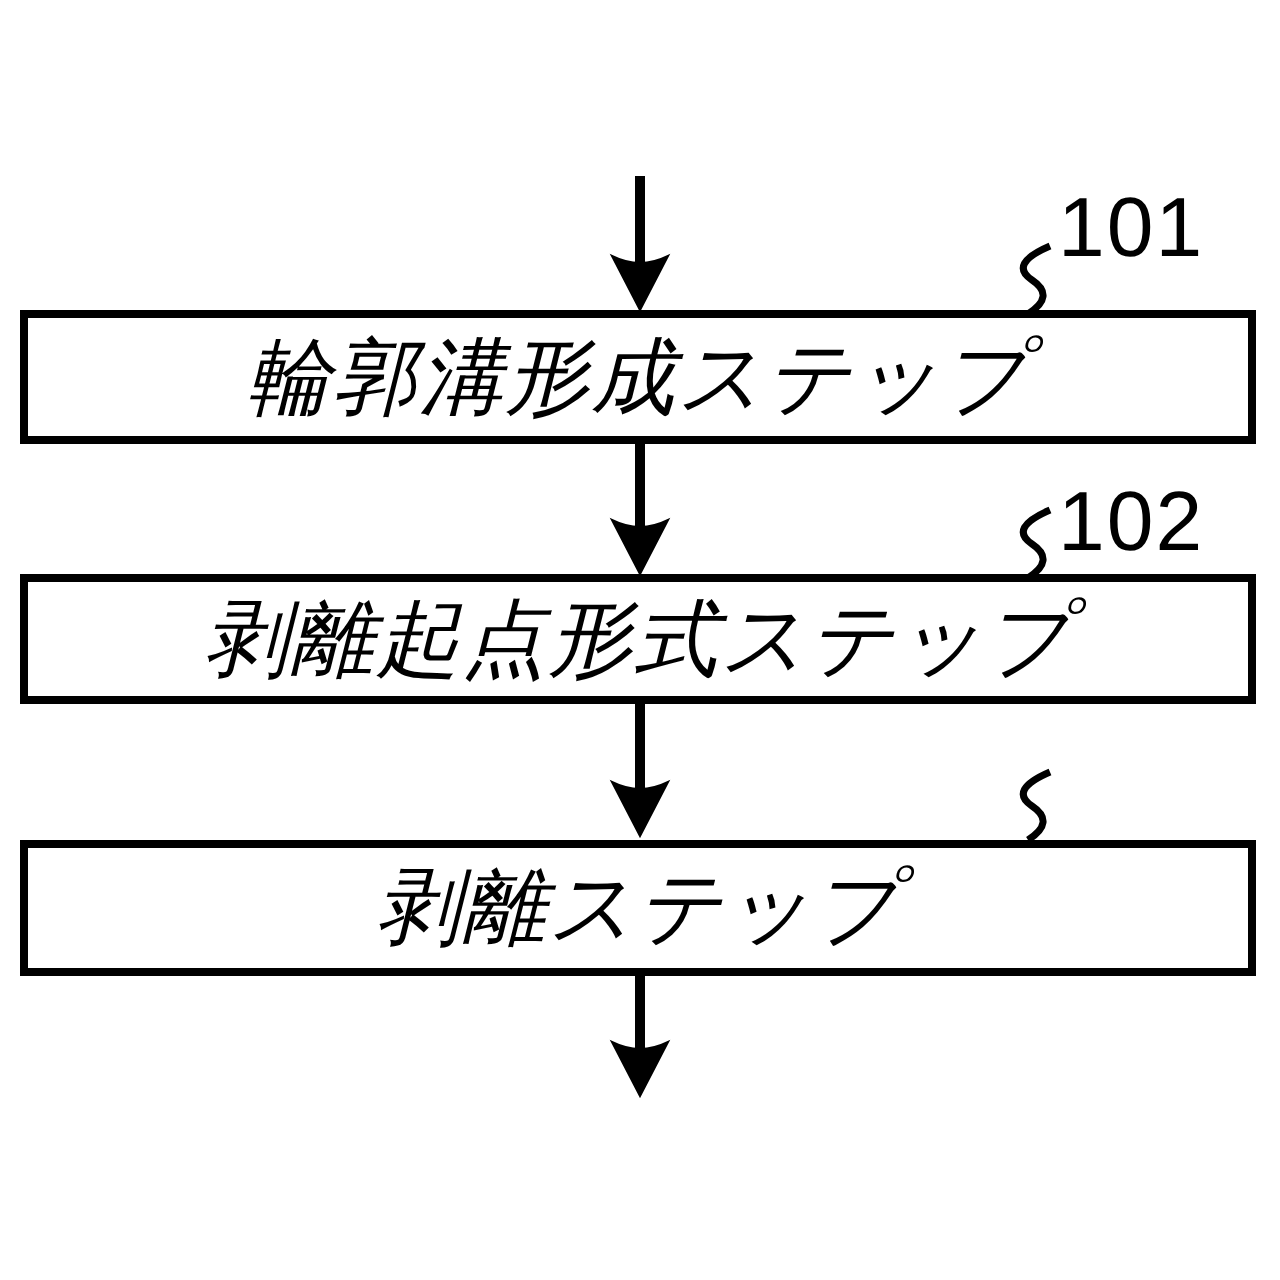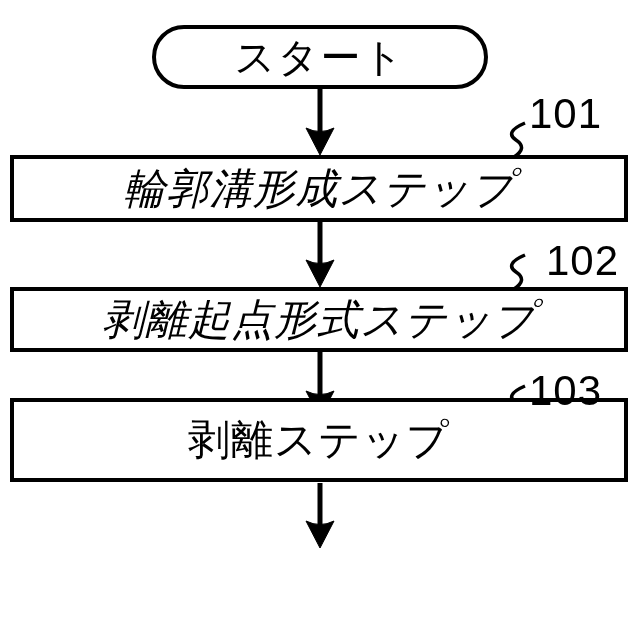--- a/index.html
+++ b/index.html
@@ -48,30 +48,30 @@
     background: #ffffff;
     display: flex;
     align-items: center;
     justify-content: center;
     font-size: 42px;
     letter-spacing: 1px;
     white-space: nowrap;
   }
   .process.step1 { top: 155px; height: 67px; font-style: italic; }
   .process.step2 { top: 287px; height: 65px; font-style: italic; }
-  .process.step3 { top: 398px; height: 84px; }
+  .process.step3 { top: 420px; height: 68px; font-style: italic; }
   .ref-label {
     position: absolute;
     font-size: 42px;
     line-height: 42px;
     letter-spacing: 1px;
     white-space: nowrap;
   }
   .ref-label.ref1 { left: 529px; top: 93px; }
-  .ref-label.ref2 { left: 529px; top: 240px; margin-left: 17px; }
+  .ref-label.ref2 { left: 529px; top: 240px; }
   .ref-label.ref3 { left: 529px; top: 370px; }
 </style>
 </head>
 <body>
 
 <div class="canvas">
 
   <svg class="connector-layer" viewBox="0 0 640 640" xmlns="http://www.w3.org/2000/svg">
 
     <g stroke="#000000" fill="#000000">
@@ -89,25 +89,23 @@
     <g stroke="#000000" fill="#000000">
       <line x1="320" y1="483" x2="320" y2="527" stroke-width="5"></line>
       <path d="M320 548 L306 521 Q320 528 334 521 Z" stroke-width="1"></path>
     </g>
 
     <path d="M514 157 Q 528 148 516 140 Q 504 132 525 123" fill="none" stroke="#000000" stroke-width="3.5"></path>
     <path d="M514 289 Q 528 280 516 272 Q 504 264 525 255" fill="none" stroke="#000000" stroke-width="3.5"></path>
     <path d="M514 420 Q 528 411 516 403 Q 504 395 525 386" fill="none" stroke="#000000" stroke-width="3.5"></path>
   </svg>
 
-  <div class="terminal start">スタート</div>
 
   <div class="process step1">輪郭溝形成ステップ</div>
   <div class="ref-label ref1">101</div>
 
   <div class="process step2">剥離起点形式ステップ</div>
   <div class="ref-label ref2">102</div>
 
   <div class="process step3">剥離ステップ</div>
-  <div class="ref-label ref3">103</div>
 
 
 </div>
 
 </body></html>

